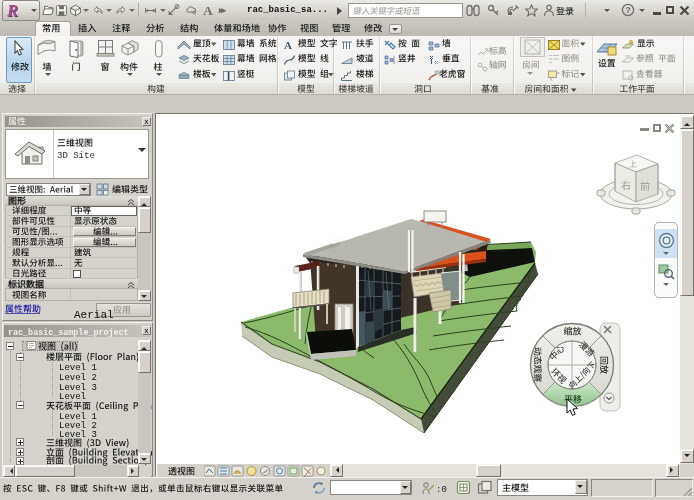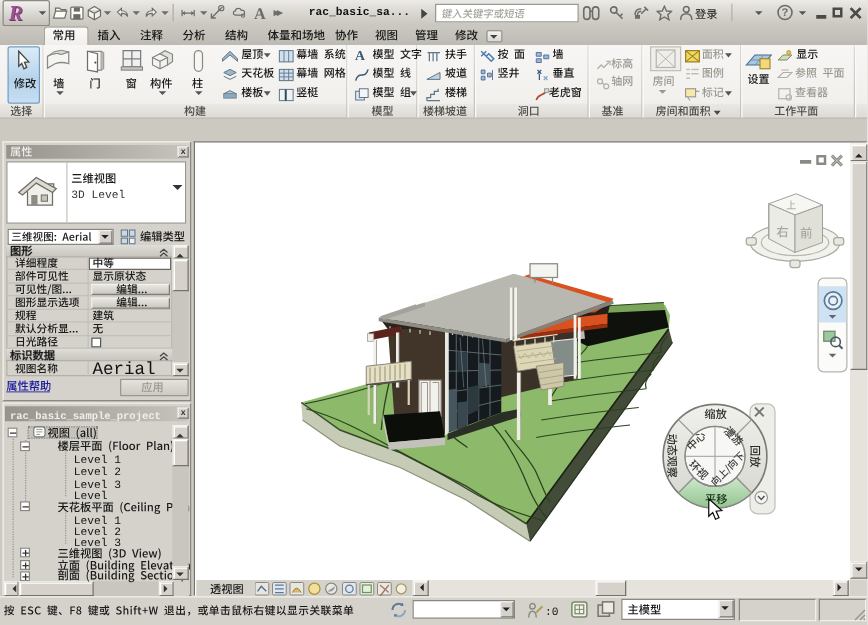--- a/index.html
+++ b/index.html
@@ -565,30 +565,30 @@
     <rect x="5" y="1.5" width="9" height="9" fill="#eceae4" stroke="#77746e" stroke-width="1.2"></rect>
   </svg>
 <div class="abs" style="left:497px;top:479px;width:91px;height:17px;background:#fff;border:1px solid #8a8780"></div>
 <div class="abs" style="left:575px;top:480px;width:12px;height:14px;background:#d5d2cb;border:1px solid;border-color:#f2f0ec #777 #777 #f2f0ec"></div>
 <div class="abs" style="left:577px;top:485px;border:3px solid transparent;border-top-color:#222"></div>
 <div class="abs" style="left:591px;top:479px;width:62px;height:18px;background:#d5d2cb;border:1px solid;border-color:#8a8780 #f2f0ec #f2f0ec #8a8780"></div>
 <div class="abs" style="left:655px;top:479px;width:38px;height:18px;background:#d5d2cb;border:1px solid;border-color:#8a8780 #f2f0ec #f2f0ec #8a8780"></div>
 <svg class="abs" style="left:683px;top:487px" width="10" height="10" viewBox="0 0 10 10">
     <path d="M9 1 L1 9 M9 5 L5 9 M9 8 L8 9" stroke="#9a978f" stroke-width="1.2"></path>
   </svg>
-<div class="abs mono" style="left:57px;top:151px;font-size:9px;color:#333">3D Level</div>
+<div class="abs mono" style="left:57px;top:151px;font-size:9px;color:#333">3D Site</div>
 <div class="abs mono" style="left:8px;top:327.5px;font-size:8.4px;font-weight:bold;color:#efeeea">rac_basic_sample_project</div>
 <div class="abs mono" style="left:59px;top:363px;font-size:9px;color:#111">Level 1</div>
 <div class="abs mono" style="left:59px;top:373px;font-size:9px;color:#111">Level 2</div>
 <div class="abs mono" style="left:59px;top:382.5px;font-size:9px;color:#111">Level 3</div>
 <div class="abs mono" style="left:59px;top:391.5px;font-size:9px;color:#111">Level</div>
 <div class="abs mono" style="left:59px;top:411.5px;font-size:9px;color:#111">Level 1</div>
 <div class="abs mono" style="left:59px;top:421px;font-size:9px;color:#111">Level 2</div>
 <div class="abs mono" style="left:59px;top:429.5px;font-size:9px;color:#111">Level 3</div>
-<div class="abs mono" style="left:74px;top:288px;font-size:14px;color:#111">Aerial</div>
+<div class="abs mono" style="left:74px;top:309px;font-size:11px;color:#111">Aerial</div>
 <svg class="abs" style="left:0;top:0;z-index:60;pointer-events:none" width="694" height="500" viewBox="0 0 694 500">
     <defs>
       <path id="g0" d="M1.5 -8.5 2.3 -8.3Q2.2 -7.7 1.9 -7.1Q1.7 -6.5 1.4 -6.1Q1.1 -5.6 0.7 -5.2Q0.7 -5.3 0.6 -5.4Q0.5 -5.6 0.4 -5.7Q0.3 -5.8 0.2 -5.9Q0.6 -6.4 1 -7.1Q1.3 -7.7 1.5 -8.5ZM1.4 -7.4H3.3V-6.5H1.2ZM1.5 0.7 1.4 -0 1.6 -0.4 3.3 -1.5Q3.3 -1.3 3.4 -1.1Q3.5 -0.9 3.5 -0.8Q2.9 -0.4 2.6 -0.1Q2.2 0.2 2 0.3Q1.8 0.5 1.7 0.6Q1.6 0.7 1.5 0.7ZM0.9 -5.6H3.3V-4.7H0.9ZM0.5 -3.5H3.4V-2.7H0.5ZM1.5 0.7Q1.5 0.6 1.4 0.5Q1.3 0.4 1.2 0.3Q1.1 0.1 1.1 0.1Q1.2 -0 1.4 -0.3Q1.6 -0.6 1.6 -0.9V-5.2H2.4V-0.3Q2.4 -0.3 2.2 -0.2Q2.1 -0 1.9 0.1Q1.8 0.3 1.7 0.5Q1.5 0.6 1.5 0.7ZM6.9 -8.4H7.6V-0.4H6.9ZM5.5 -6.3H9.7V-5.6H5.5ZM5.5 -2.2H9.4V-1.5H5.5ZM5.8 -3.6H9.2V-2.9H5.8ZM3.5 -7.9H5V-7H3.5ZM4.8 -5H5L5.1 -5L5.6 -4.9Q5.5 -3.4 5.2 -2.2Q5 -1.1 4.5 -0.3Q4 0.4 3.4 0.9Q3.3 0.8 3.1 0.6Q3 0.4 2.9 0.2Q3.5 -0.1 3.9 -0.8Q4.3 -1.5 4.5 -2.5Q4.8 -3.5 4.8 -4.8ZM4.1 -3.4Q4.4 -2.3 4.8 -1.7Q5.2 -1 5.7 -0.7Q6.2 -0.3 6.8 -0.2Q7.4 -0.1 8 -0.1Q8.2 -0.1 8.4 -0.1Q8.6 -0.1 8.8 -0.1Q9.1 -0.1 9.3 -0.1Q9.6 -0.1 9.7 -0.1Q9.6 0 9.5 0.3Q9.5 0.5 9.4 0.7H9.1H8Q7.2 0.7 6.5 0.5Q5.9 0.4 5.3 -0Q4.7 -0.4 4.2 -1.2Q3.8 -1.9 3.5 -3.1ZM5.8 -7.7H9.1V-4.3H5.8V-4.9H8.4V-7H5.8ZM3.9 -5H5V-4.2H3.7ZM3.7 -4Q3.6 -4.1 3.6 -4.2Q3.5 -4.3 3.4 -4.4Q3.3 -4.6 3.3 -4.6Q3.4 -4.7 3.6 -4.9Q3.8 -5.1 3.9 -5.3Q4 -5.4 4.1 -5.8Q4.3 -6.2 4.5 -6.8Q4.7 -7.3 4.9 -7.8V-7.9L5.1 -8L5.7 -7.7Q5.4 -6.8 5 -5.9Q4.6 -5.1 4.3 -4.5V-4.4Q4.3 -4.4 4.2 -4.4Q4.1 -4.4 4 -4.3Q3.8 -4.2 3.8 -4.1Q3.7 -4.1 3.7 -4Z"></path>
       <path id="g1" d="M2.8 -7.5 3.4 -8.3Q4.1 -7.8 4.6 -7.2Q5.1 -6.7 5.5 -6.1Q5.9 -5.5 6.2 -4.8Q6.5 -4.2 6.9 -3.6Q7.2 -3 7.6 -2.4Q8 -1.8 8.5 -1.3Q9 -0.8 9.7 -0.3Q9.6 -0.2 9.5 -0Q9.4 0.2 9.3 0.4Q9.3 0.6 9.2 0.7Q8.5 0.3 8 -0.2Q7.4 -0.7 7 -1.4Q6.6 -2 6.2 -2.7Q5.9 -3.3 5.5 -4Q5.2 -4.7 4.8 -5.3Q4.4 -5.9 4 -6.5Q3.5 -7.1 2.8 -7.5ZM4.5 -6.1 5.6 -5.9Q5.2 -4.3 4.6 -3.1Q4 -1.8 3.2 -0.9Q2.4 0.1 1.2 0.8Q1.2 0.7 1 0.5Q0.8 0.4 0.7 0.2Q0.5 0.1 0.4 -0Q2.1 -0.9 3 -2.4Q4 -3.9 4.5 -6.1Z"></path>
       <path id="g2" d="M1.3 -6.4H8.9V-5.4H1.3ZM0.6 -3.8H9.4V-2.9H0.6ZM5.5 -3.5Q5.8 -2.7 6.4 -2Q7 -1.3 7.8 -0.9Q8.7 -0.4 9.7 -0.1Q9.6 -0 9.4 0.1Q9.3 0.3 9.2 0.5Q9.1 0.6 9 0.8Q7.9 0.5 7.1 -0.1Q6.3 -0.7 5.7 -1.5Q5 -2.3 4.6 -3.3ZM7 -8.4 8.1 -8.1Q7.8 -7.7 7.6 -7.3Q7.3 -6.9 7.1 -6.5Q6.9 -6.1 6.6 -5.8L5.8 -6.2Q6 -6.5 6.3 -6.9Q6.5 -7.2 6.7 -7.7Q6.9 -8.1 7 -8.4ZM2.2 -8 2.9 -8.4Q3.3 -8 3.6 -7.5Q3.9 -7.1 4 -6.7L3.2 -6.2Q3.1 -6.5 2.9 -6.8Q2.8 -7.1 2.6 -7.4Q2.4 -7.7 2.2 -8ZM4.5 -6H5.6V-4.2Q5.6 -3.7 5.5 -3.1Q5.4 -2.6 5.2 -2.1Q4.9 -1.5 4.4 -1Q3.9 -0.5 3.1 -0Q2.3 0.4 1.1 0.8Q1 0.7 0.9 0.6Q0.8 0.4 0.7 0.3Q0.5 0.1 0.4 -0Q1.5 -0.4 2.3 -0.8Q3 -1.2 3.5 -1.6Q3.9 -2 4.1 -2.5Q4.4 -2.9 4.4 -3.3Q4.5 -3.8 4.5 -4.2Z"></path>
       <path id="g3" d="M2.3 -5.5H7V-4.7H2.3ZM0.7 -3.1H9.3V-2.2H0.7ZM4.5 -3.6H5.5V-0.3Q5.5 0.1 5.4 0.3Q5.3 0.6 4.9 0.7Q4.6 0.8 4.2 0.8Q3.8 0.8 3.1 0.8Q3.1 0.7 3 0.5Q3 0.3 2.9 0.2Q2.8 -0 2.7 -0.1Q3 -0.1 3.4 -0.1Q3.7 -0.1 3.9 -0.1Q4.2 -0.1 4.2 -0.1Q4.4 -0.1 4.4 -0.2Q4.5 -0.2 4.5 -0.3ZM6.7 -5.5H7L7.2 -5.6L7.8 -5.1Q7.5 -4.7 7 -4.4Q6.5 -4 6 -3.7Q5.5 -3.3 5 -3.1Q4.9 -3.2 4.8 -3.4Q4.6 -3.5 4.5 -3.6Q4.9 -3.9 5.3 -4.1Q5.8 -4.4 6.1 -4.8Q6.5 -5.1 6.7 -5.4ZM0.7 -7.4H9.2V-5.3H8.3V-6.5H1.7V-5.3H0.7ZM4.2 -8.2 5.1 -8.5Q5.3 -8.2 5.5 -7.9Q5.7 -7.6 5.8 -7.3L4.8 -7Q4.7 -7.2 4.5 -7.6Q4.4 -7.9 4.2 -8.2Z"></path>
       <path id="g4" d="M5.4 -8.4H6.4Q6.4 -7.3 6.5 -6.3Q6.6 -5.3 6.7 -4.4Q6.8 -3.4 7 -2.7Q7.2 -1.9 7.4 -1.3Q7.6 -0.8 7.9 -0.4Q8.1 -0.1 8.4 -0.1Q8.6 -0.1 8.7 -0.6Q8.8 -1 8.8 -2Q9 -1.8 9.2 -1.6Q9.5 -1.5 9.7 -1.4Q9.6 -0.5 9.4 -0Q9.3 0.5 9 0.7Q8.7 0.9 8.3 0.9Q7.8 0.9 7.4 0.5Q7 0.1 6.7 -0.5Q6.4 -1.2 6.1 -2.1Q5.9 -2.9 5.7 -4Q5.6 -5 5.5 -6.1Q5.4 -7.3 5.4 -8.4ZM7 -7.9 7.5 -8.4Q7.8 -8.3 8.1 -8.1Q8.4 -8 8.7 -7.8Q9 -7.6 9.2 -7.4L8.6 -6.8Q8.4 -7 8.1 -7.1Q7.9 -7.3 7.6 -7.5Q7.2 -7.7 7 -7.9ZM8.1 -5.3 9.1 -5.1Q8.4 -3.1 7.3 -1.6Q6.2 -0.1 4.7 0.9Q4.7 0.8 4.5 0.6Q4.4 0.5 4.2 0.4Q4.1 0.2 4 0.1Q5.5 -0.7 6.5 -2.1Q7.6 -3.5 8.1 -5.3ZM0.6 -6.9H9.4V-6H0.6ZM0.6 -0.8Q1.1 -0.9 1.9 -1Q2.6 -1.1 3.4 -1.3Q4.2 -1.5 5 -1.6L5.1 -0.7Q4.3 -0.6 3.6 -0.4Q2.8 -0.2 2.1 -0.1Q1.3 0.1 0.7 0.2ZM2 -4.4V-2.9H3.8V-4.4ZM1.1 -5.2H4.7V-2.1H1.1Z"></path>
       <path id="g5" d="M4.5 -8H9.5V-7.1H4.5ZM4.1 -0.3H9.6V0.6H4.1ZM5 -2.4 5.8 -2.6Q6 -2.3 6.1 -2Q6.2 -1.6 6.3 -1.3Q6.4 -0.9 6.5 -0.6L5.6 -0.4Q5.6 -0.7 5.5 -1Q5.4 -1.4 5.3 -1.7Q5.2 -2.1 5 -2.4ZM8 -2.7 8.9 -2.5Q8.8 -2.1 8.6 -1.6Q8.4 -1.1 8.2 -0.7Q8 -0.2 7.8 0.1L7 -0.1Q7.2 -0.4 7.4 -0.9Q7.6 -1.3 7.7 -1.8Q7.9 -2.3 8 -2.7ZM5.6 -5.4V-3.8H8.2V-5.4ZM4.8 -6.2H9.2V-2.9H4.8ZM2.1 -6.7H3V-4.8Q3 -4.2 2.9 -3.5Q2.8 -2.8 2.6 -2Q2.4 -1.3 2 -0.6Q1.6 0.1 1 0.7Q0.9 0.6 0.8 0.5Q0.7 0.4 0.5 0.2Q0.4 0.1 0.3 0.1Q0.9 -0.5 1.3 -1.1Q1.6 -1.7 1.8 -2.4Q2 -3 2 -3.7Q2.1 -4.3 2.1 -4.9ZM1.3 -7.1H4.1V-6.3H1.3ZM0.4 -4.5H4.2V-3.6H0.4ZM2.7 -3.1Q2.8 -3 3 -2.8Q3.1 -2.6 3.3 -2.4Q3.5 -2.1 3.7 -1.9Q3.9 -1.6 4 -1.4Q4.2 -1.2 4.3 -1.1L3.6 -0.3Q3.5 -0.5 3.3 -0.9Q3.1 -1.2 2.9 -1.5Q2.7 -1.8 2.5 -2.1Q2.3 -2.4 2.1 -2.6ZM1.2 -8.4 2.1 -8.3Q2 -7.6 1.8 -7Q1.7 -6.4 1.5 -5.8Q1.3 -5.2 1.1 -4.8Q1 -4.9 0.9 -5Q0.7 -5.1 0.6 -5.2Q0.4 -5.3 0.3 -5.3Q0.7 -5.9 0.9 -6.7Q1.1 -7.6 1.2 -8.4Z"></path>
       <path id="g6" d="M3.5 -8.1H9.3V-7.3H3.5ZM3.2 -4.3H9.6V-3.5H3.2ZM4 -2.7H9V0.8H8V-1.9H4.9V0.8H4ZM4.4 -0.3H8.4V0.5H4.4ZM5.6 -7.8 6.5 -7.7Q6.4 -7.1 6.2 -6.3Q6.1 -5.6 5.9 -5Q5.8 -4.3 5.7 -3.8H4.7Q4.8 -4.2 4.9 -4.7Q5 -5.2 5.2 -5.7Q5.3 -6.2 5.4 -6.8Q5.5 -7.3 5.6 -7.8ZM3.9 -6.3H8V-5.5H3.9ZM7.8 -6.3H7.9L8 -6.3L8.7 -6.3Q8.6 -5.7 8.6 -5Q8.5 -4.4 8.4 -3.9L7.6 -3.9Q7.6 -4.3 7.6 -4.7Q7.7 -5.1 7.7 -5.5Q7.7 -5.9 7.8 -6.2ZM0.9 -7.6 1.5 -8.2Q1.8 -8 2.1 -7.7Q2.4 -7.5 2.6 -7.2Q2.9 -6.9 3.1 -6.7L2.4 -6.1Q2.3 -6.3 2 -6.6Q1.8 -6.8 1.5 -7.1Q1.2 -7.4 0.9 -7.6ZM0.4 -5.3H2.2V-4.4H0.4ZM1.8 0.6 1.6 -0.2 1.9 -0.6 3.7 -1.8Q3.7 -1.6 3.8 -1.4Q3.9 -1.1 3.9 -1Q3.3 -0.6 2.9 -0.3Q2.5 0 2.3 0.2Q2.1 0.3 1.9 0.4Q1.8 0.5 1.8 0.6ZM1.8 0.6Q1.7 0.5 1.7 0.3Q1.6 0.2 1.5 0Q1.4 -0.1 1.3 -0.2Q1.4 -0.3 1.6 -0.5Q1.7 -0.7 1.7 -1V-5.3H2.6V-0.3Q2.6 -0.3 2.5 -0.2Q2.3 -0.1 2.2 0Q2 0.2 1.9 0.3Q1.8 0.5 1.8 0.6Z"></path>
       <path id="g7" d="M3.3 -5.7H6.8V-4.9H3.3ZM0.6 -0.2H9.4V0.6H0.6ZM1 -8.1H4.1V-7.3H1ZM3.9 -8.1H4L4.2 -8.1L4.8 -7.8Q4.5 -7.1 4.1 -6.4Q3.7 -5.8 3.2 -5.2Q2.6 -4.7 2 -4.3Q1.4 -3.9 0.8 -3.6Q0.7 -3.7 0.6 -3.8Q0.5 -3.9 0.4 -4.1Q0.3 -4.2 0.2 -4.3Q0.8 -4.5 1.3 -4.9Q1.9 -5.3 2.4 -5.7Q2.9 -6.2 3.3 -6.8Q3.6 -7.3 3.9 -7.9ZM5.8 -8.4Q6.2 -7.6 6.8 -6.8Q7.4 -6 8.1 -5.4Q8.9 -4.8 9.8 -4.5Q9.7 -4.4 9.6 -4.2Q9.4 -4.1 9.3 -3.9Q9.2 -3.8 9.1 -3.7Q8.2 -4.1 7.4 -4.8Q6.6 -5.4 6 -6.3Q5.4 -7.2 5 -8.2ZM0.9 -6.4 1.4 -7Q1.7 -6.8 1.9 -6.6Q2.2 -6.5 2.4 -6.3Q2.7 -6.1 2.8 -5.9L2.3 -5.3Q2.1 -5.5 1.9 -5.7Q1.7 -5.9 1.4 -6.1Q1.2 -6.3 0.9 -6.4ZM7.6 -8.4 8.3 -7.8Q7.9 -7.5 7.5 -7.1Q7 -6.8 6.6 -6.5L6 -7Q6.3 -7.1 6.6 -7.4Q6.9 -7.6 7.1 -7.9Q7.4 -8.1 7.6 -8.4ZM8.7 -7.2 9.4 -6.7Q9 -6.3 8.5 -5.9Q8 -5.6 7.6 -5.3L7.1 -5.8Q7.3 -5.9 7.6 -6.2Q7.9 -6.4 8.2 -6.7Q8.5 -7 8.7 -7.2ZM3 -3.4V-2.3H6.9V-3.4ZM2 -4.2H7.9V-1.6H2ZM2.7 -1.3 3.6 -1.6Q3.8 -1.3 3.9 -1Q4.1 -0.6 4.1 -0.4L3.3 -0.1Q3.2 -0.3 3 -0.7Q2.9 -1 2.7 -1.3ZM6.4 -1.6 7.3 -1.3Q7.1 -0.9 6.9 -0.5Q6.7 -0.1 6.5 0.1L5.7 -0.1Q5.8 -0.3 5.9 -0.5Q6.1 -0.8 6.2 -1.1Q6.3 -1.3 6.4 -1.6Z"></path>

